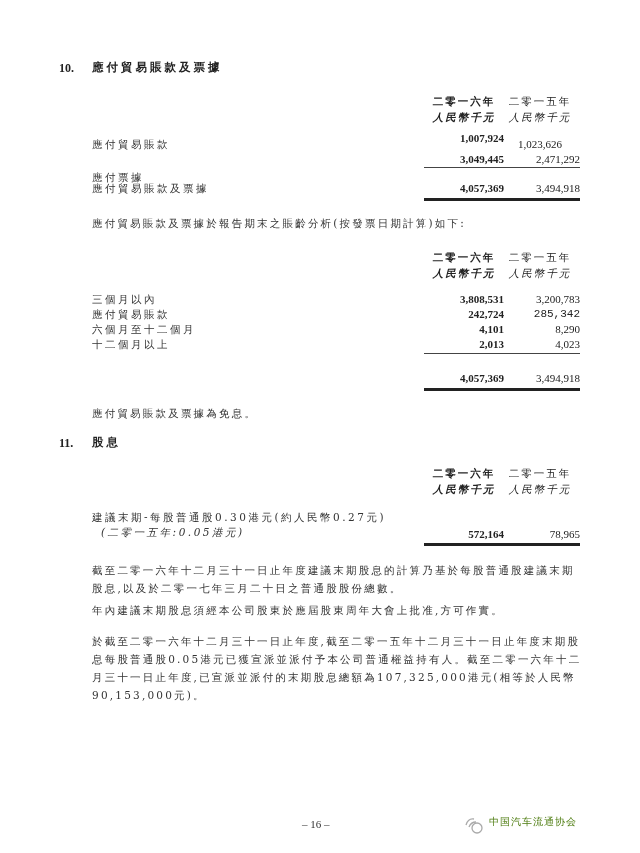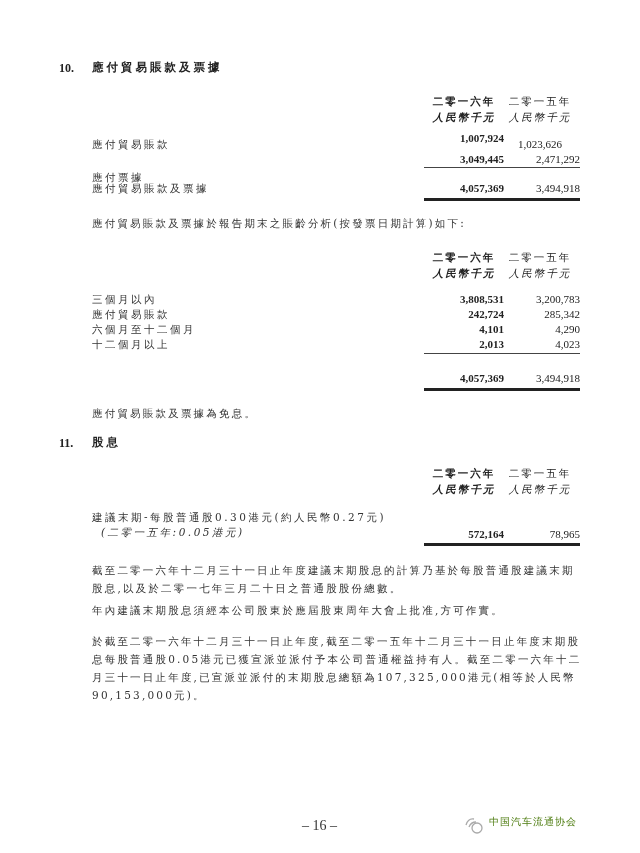--- a/index.html
+++ b/index.html
@@ -10,21 +10,21 @@
   .sec-title { font-weight:bold; font-size:11.5px; letter-spacing:3px; }
   .label { font-size:10.5px; letter-spacing:2.5px; color:#333; white-space:nowrap; }
   .para { font-size:10.5px; letter-spacing:2.2px; color:#333; line-height:18px; }
   .colhead { width:80px; text-align:center; font-size:10.5px; line-height:16px; letter-spacing:2px; }
   .colhead.cur { font-weight:bold; }
   .colhead .unit { font-style:italic; }
   .num { width:80px; text-align:right; font-size:11px; font-family:"Liberation Serif",serif; }
   .num.cur { font-weight:bold; }
   .rule-thin { height:1px; background:#444; width:80px; }
   .rule-thick { height:2.5px; background:#222; width:80px; }
-  .footer-page { font-size:14px; font-family:"Liberation Serif",serif; color:#333; }
+  .footer-page { font-size:11px; font-family:"Liberation Serif",serif; color:#333; }
   .watermark { font-size:10px; color:#4d7c0f; font-family:"DejaVu Sans",sans-serif; letter-spacing:1px; }
 </style>
 </head>
 <body>
 
 <div class="abs sec-num" style="left:59px; top:61px;">10.</div>
 <div class="abs sec-title" style="left:92px; top:60px;">應付貿易賬款及票據</div>
 
 <div class="abs colhead cur" style="left:424px; top:93px;">
   <div>二零一六年</div>
@@ -63,25 +63,25 @@
   <div>二零一五年</div>
   <div class="unit">人民幣千元</div>
 </div>
 
 <div class="abs label" style="left:92px; top:293px;">三個月以內</div>
 <div class="abs num cur" style="left:424px; top:293px;">3,808,531</div>
 <div class="abs num" style="left:500px; top:293px;">3,200,783</div>
 
 <div class="abs label" style="left:92px; top:308px;">應付貿易賬款</div>
 <div class="abs num cur" style="left:424px; top:308px;">242,724</div>
-<div class="abs num" style="left:500px; top:308px;">285,342</div>
+<div class="abs num" style="left:500px; top:308px;font-family:Liberation Mono, monospace;">285,342</div>
 
 <div class="abs label" style="left:92px; top:323px;">六個月至十二個月</div>
 <div class="abs num cur" style="left:424px; top:323px;">4,101</div>
-<div class="abs num" style="left:500px; top:323px;">4,290</div>
+<div class="abs num" style="left:500px; top:323px;">8,290</div>
 
 <div class="abs label" style="left:92px; top:338px;">十二個月以上</div>
 <div class="abs num cur" style="left:424px; top:338px;">2,013</div>
 <div class="abs num" style="left:500px; top:338px;">4,023</div>
 
 <div class="abs rule-thin" style="left:424px; top:353px;"></div>
 <div class="abs rule-thin" style="left:500px; top:353px;"></div>
 
 <div class="abs num cur" style="left:424px; top:372px;">4,057,369</div>
 <div class="abs num" style="left:500px; top:372px;">3,494,918</div>

